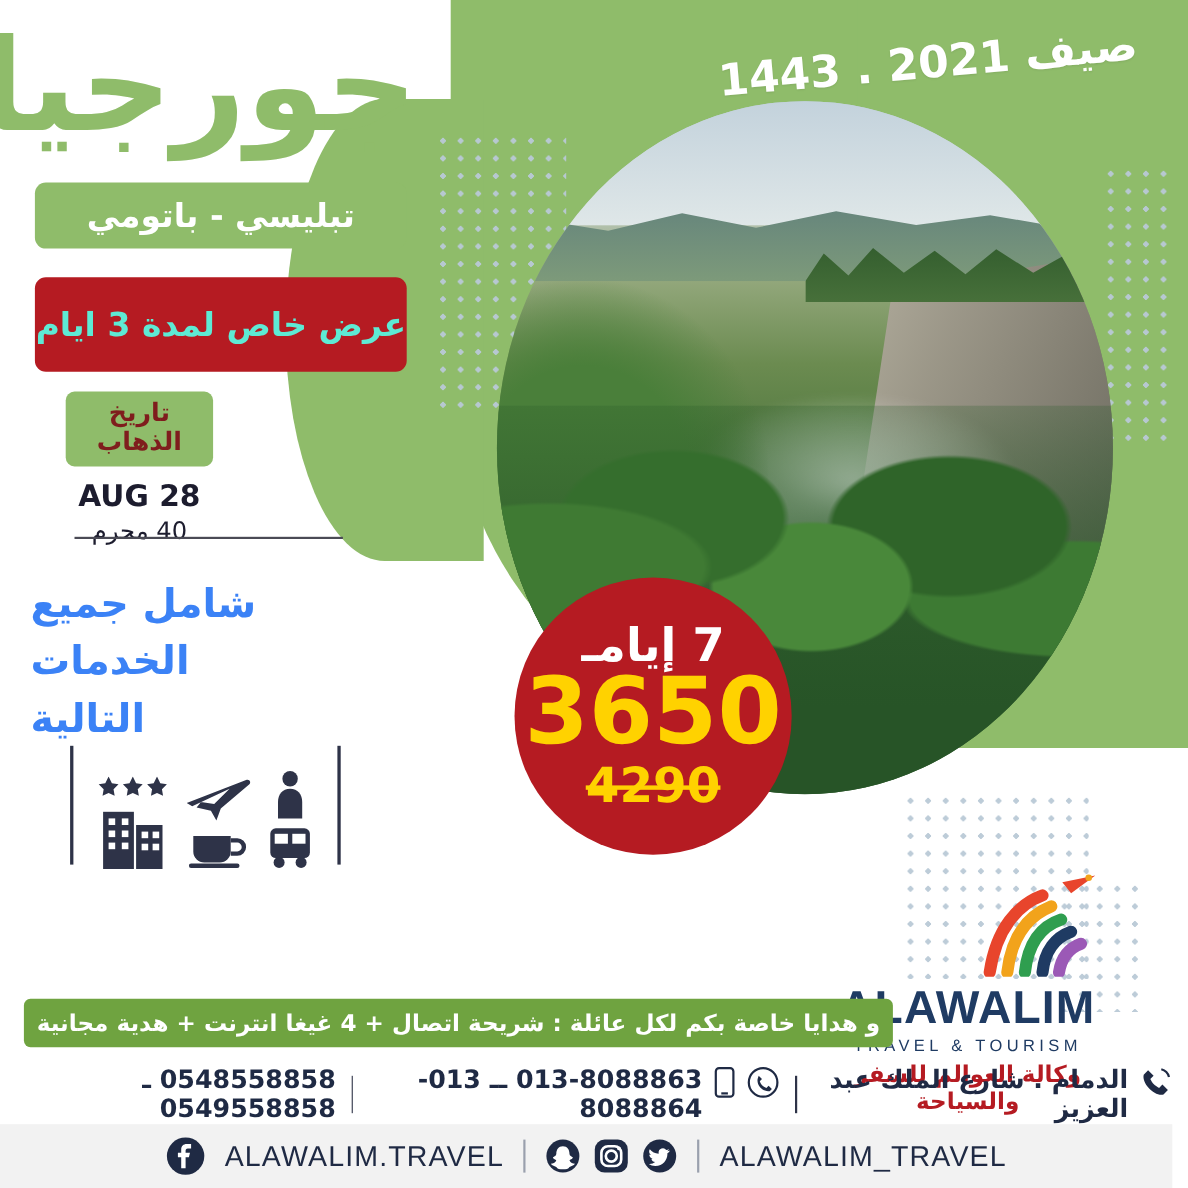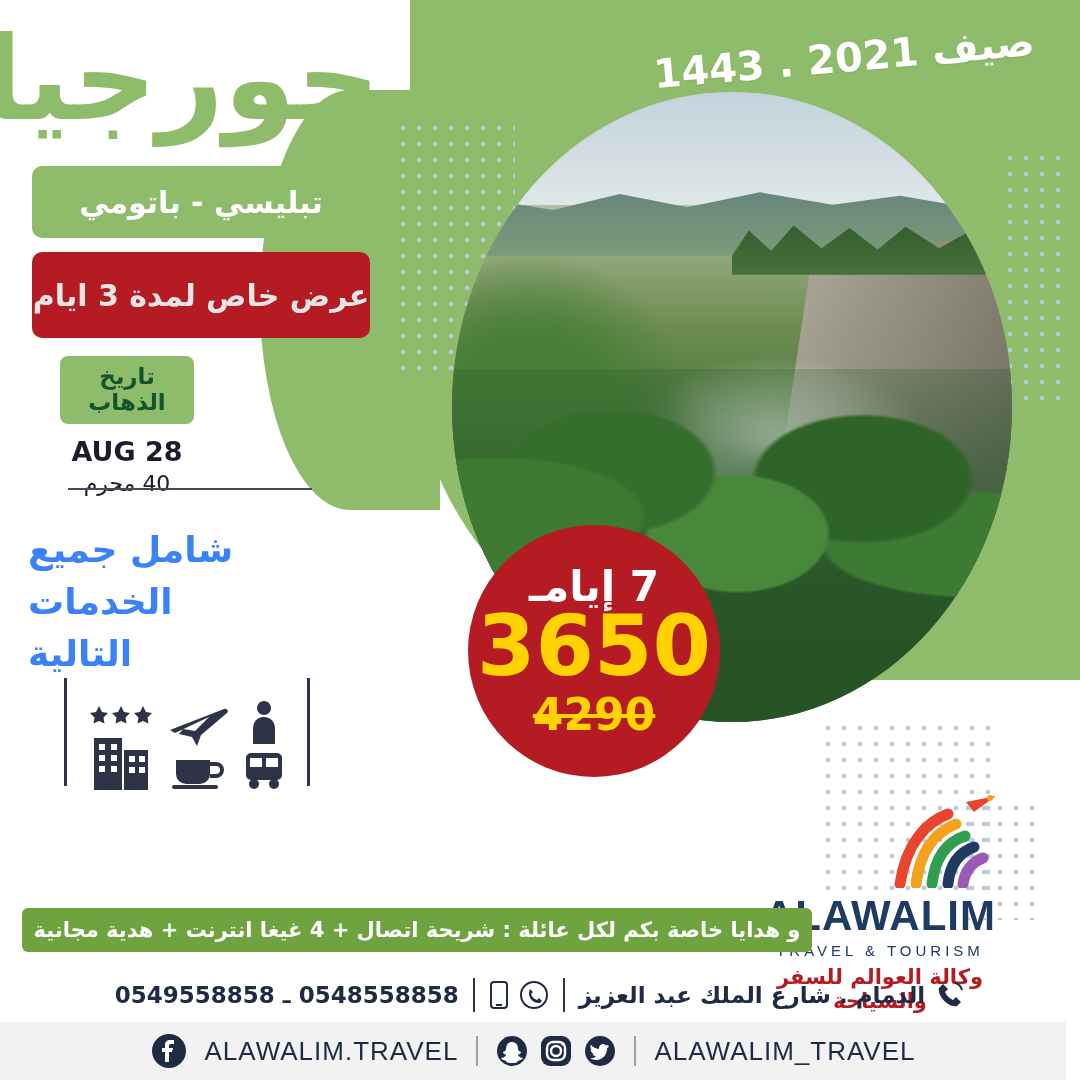--- a/index.html
+++ b/index.html
@@ -140,46 +140,46 @@
     font-size: 116px;
     font-weight: bold;
     line-height: 1.25;
     white-space: nowrap;
   }
 
   
   .pill-cities {
     position: absolute;
     left: 32px; top: 166px;
-    width: 338px; height: 72px;
+    width: 338px; height: 60px;
     background: #8fbc6a;
     border-radius: 10px;
     display: flex; align-items: center; justify-content: center;
     color: #ffffff; font-size: 30px; font-weight: bold;
   }
   .pill-offer {
     position: absolute;
     left: 32px; top: 252px;
     width: 338px; height: 86px;
     background: #b51b22;
     border-radius: 10px;
     display: flex; align-items: center; justify-content: center;
-    color: #e5e5e5; font-size: 30px; font-weight: bold;
+    color: #5eead4; font-size: 30px; font-weight: bold;
   }
 
   
   .dates {
     position: absolute;
     left: 60px; top: 356px;
     width: 288px;
     display: flex; flex-direction: row-reverse; gap: 14px;
   }
   .date-col { width: 134px; text-align: center; }
   .date-head {
-    background: #8fbc6a; color: #14532d;
+    background: #8fbc6a; color: #7f1d1d;
     border-radius: 8px;
     font-size: 23px; font-weight: bold;
     padding: 7px 0 9px;
   }
   .date-greg { color: #1c1c2e; font-size: 27px; font-weight: bold; margin-top: 12px; }
   .date-hij { color: #1c1c2e; font-size: 22px; margin-top: 4px; }
   .date-rule {
     position: absolute; left: 68px; top: 488px;
     width: 244px; height: 2px; background: #4a4a55;
   }
@@ -262,21 +262,21 @@
   
   .contact {
     position: absolute;
     left: 0; top: 968px;
     width: 1080px; height: 54px;
     display: flex; align-items: center; justify-content: center;
     gap: 0;
     color: #1f2a44; font-size: 23px; font-weight: bold;
     direction: rtl;
   }
-  .contact .seg { display: flex; align-items: center; gap: 10px; padding: 0 14px; }
+  .contact .seg { display: flex; align-items: flex-start; gap: 10px; padding: 0 14px; }
   .contact .divider { width: 2px; height: 34px; background: #2e3348; }
 
   
   .footer {
     position: absolute;
     left: 0; bottom: 0;
     width: 1066px; height: 58px;
     background: #f2f2f2;
     display: flex; align-items: center; justify-content: center;
     gap: 18px;
@@ -447,20 +447,21 @@
           <circle cx="15" cy="15" r="13" stroke="#1f2a44" stroke-width="2"></circle>
           <path d="M11 9l3 3-2 2c1 3 3 5 6 6l2-2 3 3-2 2c-6 1-12-5-11-11z" fill="#1f2a44"></path>
         </svg>
       </span>
       <span>
         <svg width="20" height="30" viewBox="0 0 20 30" fill="none">
           <rect x="2" y="2" width="16" height="26" rx="3" stroke="#1f2a44" stroke-width="2"></rect>
           <rect x="7" y="24" width="6" height="2" fill="#1f2a44"></rect>
         </svg>
       </span>
+      <span>013-8088863 ــ 013-8088864</span>
     </div>
     <div class="divider"></div>
     <div class="seg">
       <span>0548558858 ـ 0549558858</span>
     </div>
   </div>
 
   <div class="footer">
     <span class="social">
       <svg width="36" height="36" viewBox="0 0 36 36">

